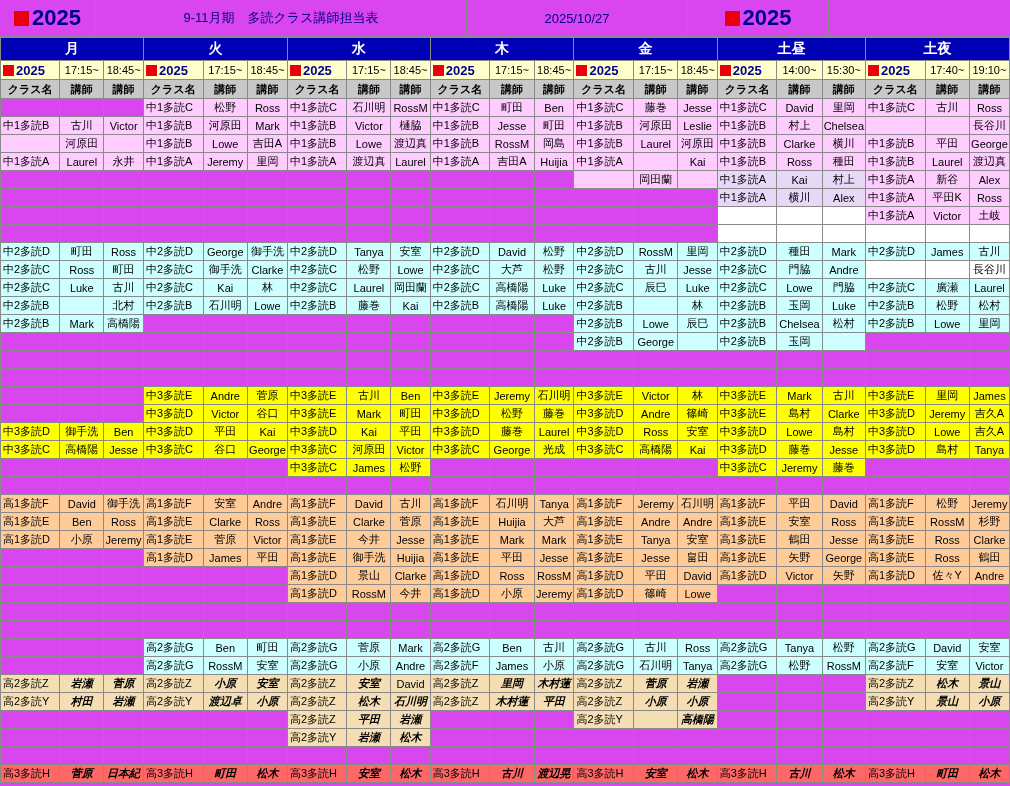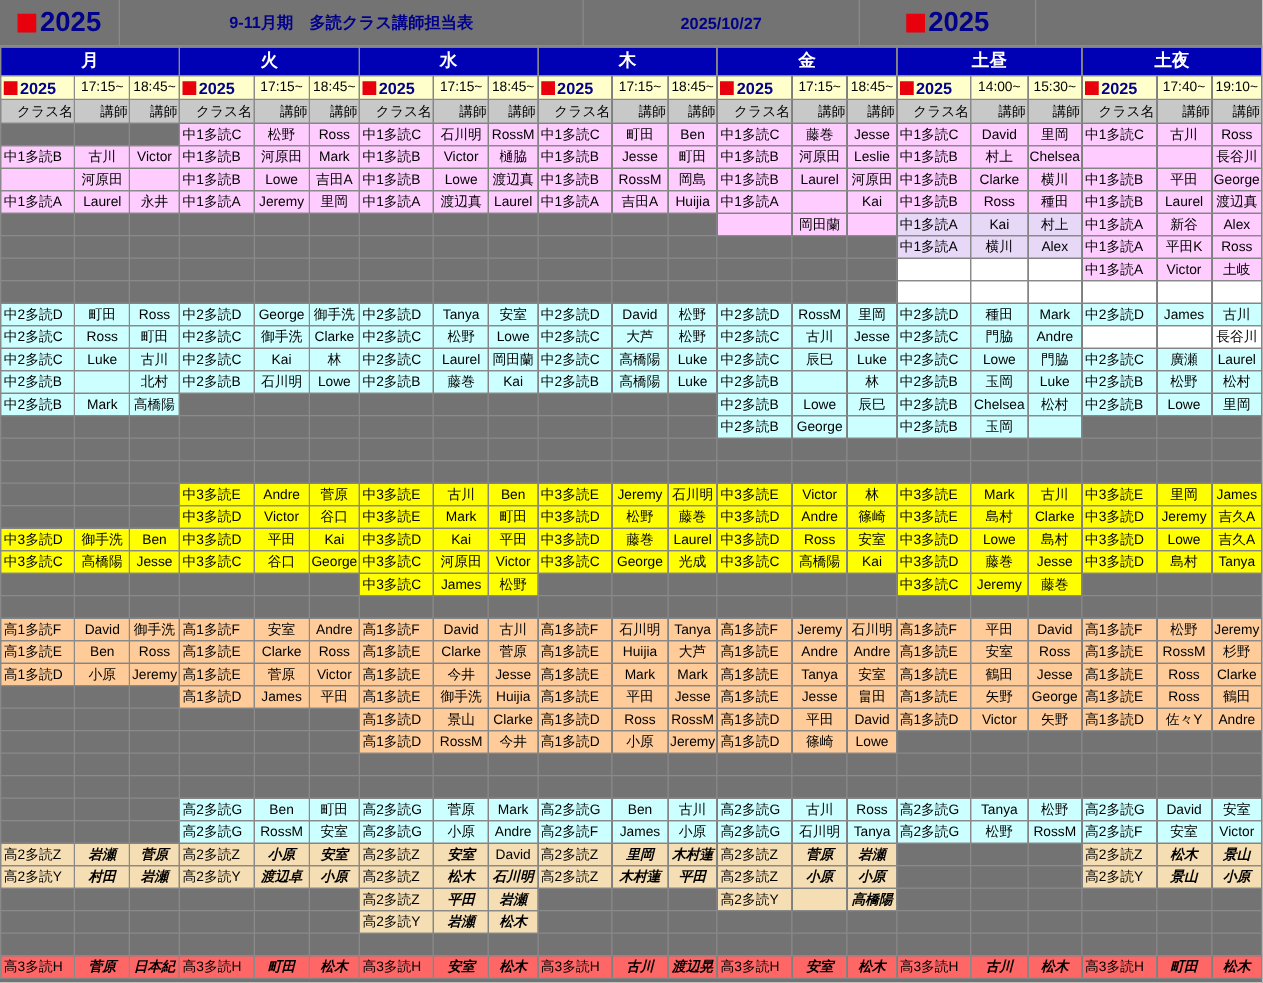--- a/index.html
+++ b/index.html
@@ -1,31 +1,31 @@
 <!DOCTYPE html>
 <html><head>
 <meta charset="utf-8">
 <style>
   html,body{margin:0;padding:0;background:#fff;}
   body{font-family:"Liberation Sans","DejaVu Sans",sans-serif;}
-  #sheet{width:1010px;height:786px;position:relative;background:#737373;}
+  #sheet{width:1010px;height:786px;position:relative;background:#d946ef;}
   table{border-collapse:collapse;table-layout:fixed;}
   td{border:1px solid #8a8a8a;font-size:11px;height:17px;overflow:hidden;white-space:nowrap;text-align:center;padding:0 1px;}
   
   #banner{width:1010px;height:36px;display:flex;align-items:center;border-bottom:1px solid #8a8a8a;}
   #banner .cell{height:36px;display:flex;align-items:center;justify-content:center;border-right:1px solid #8a8a8a;font-size:13px;}
   .yr{font-size:22px;font-weight:bold;color:#00008b;display:flex;align-items:center;gap:3px;}
   .redsq{display:inline-block;width:15px;height:15px;background:#e8000d;}
-  .bluetxt{color:#00008b;font-weight:bold;font-size:14px;text-align:right;}
+  .bluetxt{color:#00008b;font-weight:normal;font-size:14px;text-align:right;}
   
   .dayhdr td{background:#0000b4;color:#fff;font-weight:bold;font-size:14px;height:22px;}
   
   .sub td{background:#ffffcc;font-size:11px;height:18px;}
   .sub td.ybox{font-weight:bold;color:#00008b;font-size:13px;text-align:left;padding-left:2px;}
-  .colhdr td{background:#c8c8c8;font-size:11px;font-weight:normal;height:18px;text-align:right;}
+  .colhdr td{background:#c8c8c8;font-size:11px;font-weight:bold;height:18px;}
   .pink{background:#ffccff;}
   .lav{background:#e8d8f8;}
   .cyan{background:#ccffff;}
   .yellow{background:#ffff00;}
   .orange{background:#ffcc99;}
   .tan{background:#f5deb3;}
   .red{background:#ff6666;}
   .white{background:#ffffff;}
   .ital{font-style:italic;font-weight:bold;text-align:center;}
   .lbl{text-align:left;padding-left:2px;}

